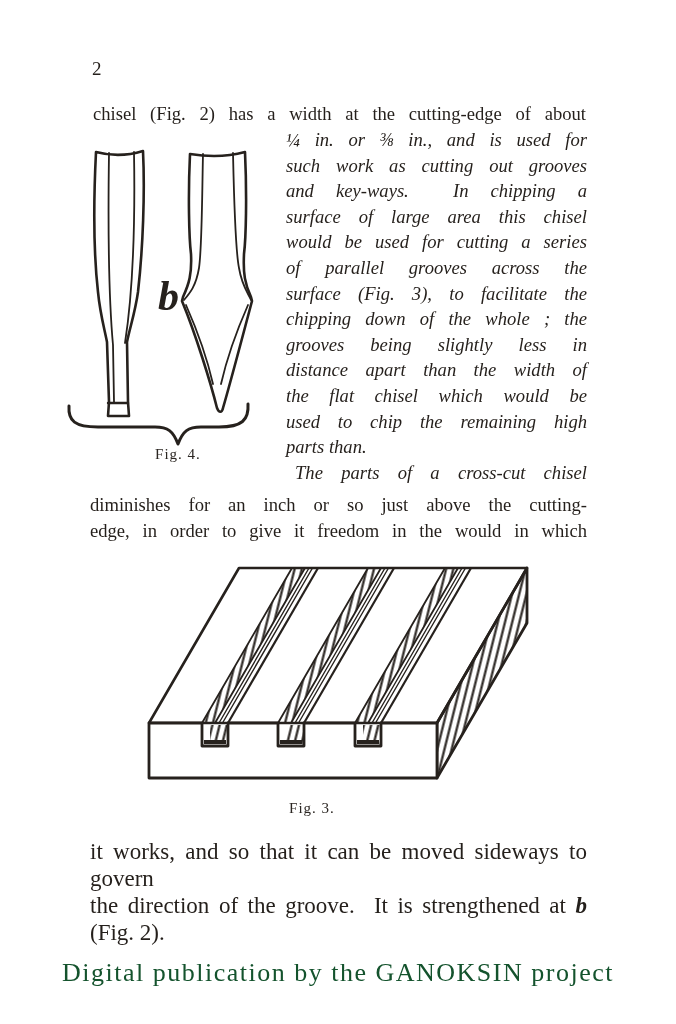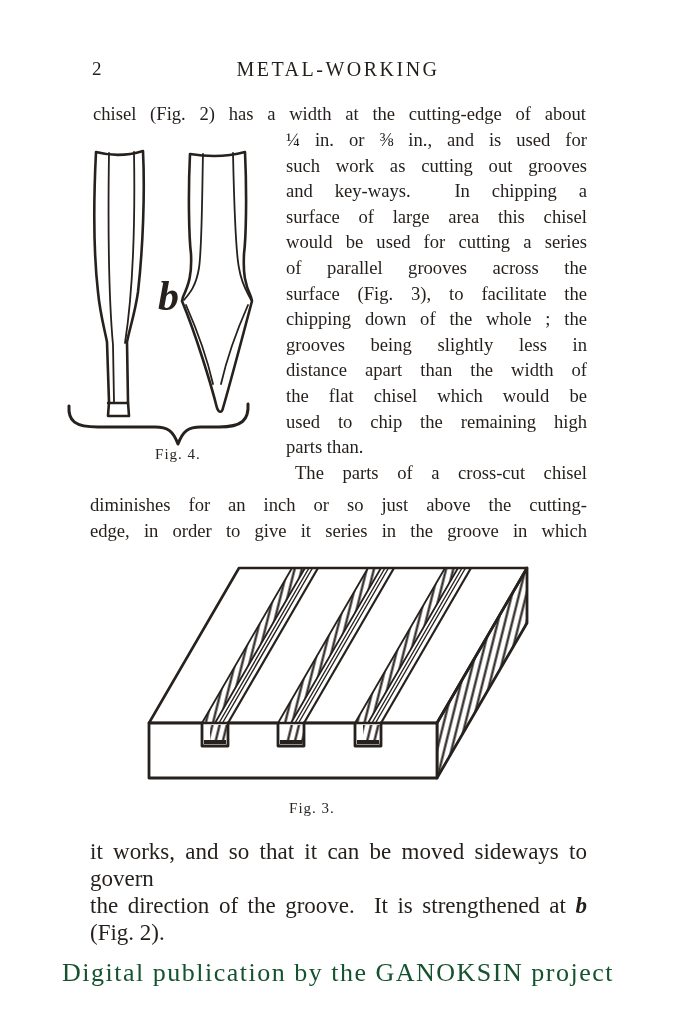--- a/index.html
+++ b/index.html
@@ -7,21 +7,21 @@
     position:relative;width:676px;height:1024px;margin:0 auto;
     background:#ffffff;overflow:hidden;
     font-family:"Liberation Serif","DejaVu Serif",serif;color:#241f1b;
   }
   .pagenum{position:absolute;left:92px;top:58px;font-size:19px;}
   .header{position:absolute;left:0;top:58px;width:676px;text-align:center;
     font-size:20px;letter-spacing:2.5px;}
   .line{position:absolute;font-size:18.6px;line-height:26px;}
   .just{text-align:justify;text-align-last:justify;}
   .intro{left:93px;top:101px;width:493px;}
-  .col{position:absolute;left:286px;top:127px;width:301px;}
+  .col{position:absolute;left:286px;top:127px;width:301px;font-style:italic;}
   .cline{font-size:18.6px;line-height:25.6px;height:25.6px;
     text-align:justify;text-align-last:justify;}
   .cline.nj{text-align:left;text-align-last:left;}
   .cline.ind{padding-left:9px;box-sizing:border-box;}
   .fullblock{position:absolute;left:90px;top:484px;width:497px;margin-top:8px;}
   .fl{font-size:18.6px;line-height:26px;text-align:justify;text-align-last:justify;}
   .closing{position:absolute;left:90px;top:838px;width:497px;}
   .cl{font-size:23px;line-height:27px;}
   .cl.nj{text-align:right;text-align-last:left;}
   .bvar{font-style:italic;font-weight:bold;}
@@ -33,21 +33,20 @@
   svg.fig{position:absolute;}
   .fig2{left:62px;top:140px;}
   .fig3{left:143px;top:555px;}
 </style>
 </head>
 <body>
 
 <div class="page">
 
   <div class="pagenum">2</div>
-  <div class="header">METAL-WORKING</div>
 
   <div class="line just intro">chisel (Fig. 2) has a width at the cutting-edge of about</div>
 
   <svg class="fig fig2" width="200" height="310" viewBox="0 0 200 310" aria-hidden="true">
     <g fill="none" stroke="#26211d" stroke-width="2.6" stroke-linejoin="round" stroke-linecap="round">
       <path d="M34,12 C32,52 31,108 36,152 C38,173 42,187 45,202 L47,262 L46,276 L67,276 L66,262 L65,202
            C68,187 73,173 76,152 C81,108 83,52 81,11 C65,16 49,16 34,12 Z"></path>
       <path stroke-width="1.8" d="M47,13 C46,80 46,150 51,205 L52,262 M72,12 C73,70 72,145 63,203"></path>
       <path stroke-width="2.4" d="M46,263 L66,263"></path>
       <path d="M128,14 C126,55 127,98 129,114 C130,134 127,144 121,157 L120,161 C134,195 149,244 155,268
@@ -76,21 +75,21 @@
     <div class="cline">grooves being slightly less in</div>
     <div class="cline">distance apart than the width of</div>
     <div class="cline">the flat chisel which would be</div>
     <div class="cline">used to chip the remaining high</div>
     <div class="cline nj">parts than.</div>
     <div class="cline ind">The parts of a cross-cut chisel</div>
   </div>
 
   <div class="fullblock">
     <div class="fl">diminishes for an inch or so just above the cutting-</div>
-    <div class="fl">edge, in order to give it series in the groove in which</div>
+    <div class="fl">edge, in order to give it freedom in the would in which</div>
   </div>
 
   <svg class="fig fig3" width="400" height="240" viewBox="0 0 400 240" aria-hidden="true">
     <defs>
       <pattern id="hx" width="7" height="7" patternUnits="userSpaceOnUse" patternTransform="rotate(14)">
         <line x1="3.5" y1="-1" x2="3.5" y2="8" stroke="#26211d" stroke-width="2.2"></line>
       </pattern>
     </defs>
     <g stroke="#26211d" stroke-linejoin="round">
       <polygon points="6,168 96,13 384,13 294,168" fill="#ffffff" stroke-width="2.6"></polygon>

